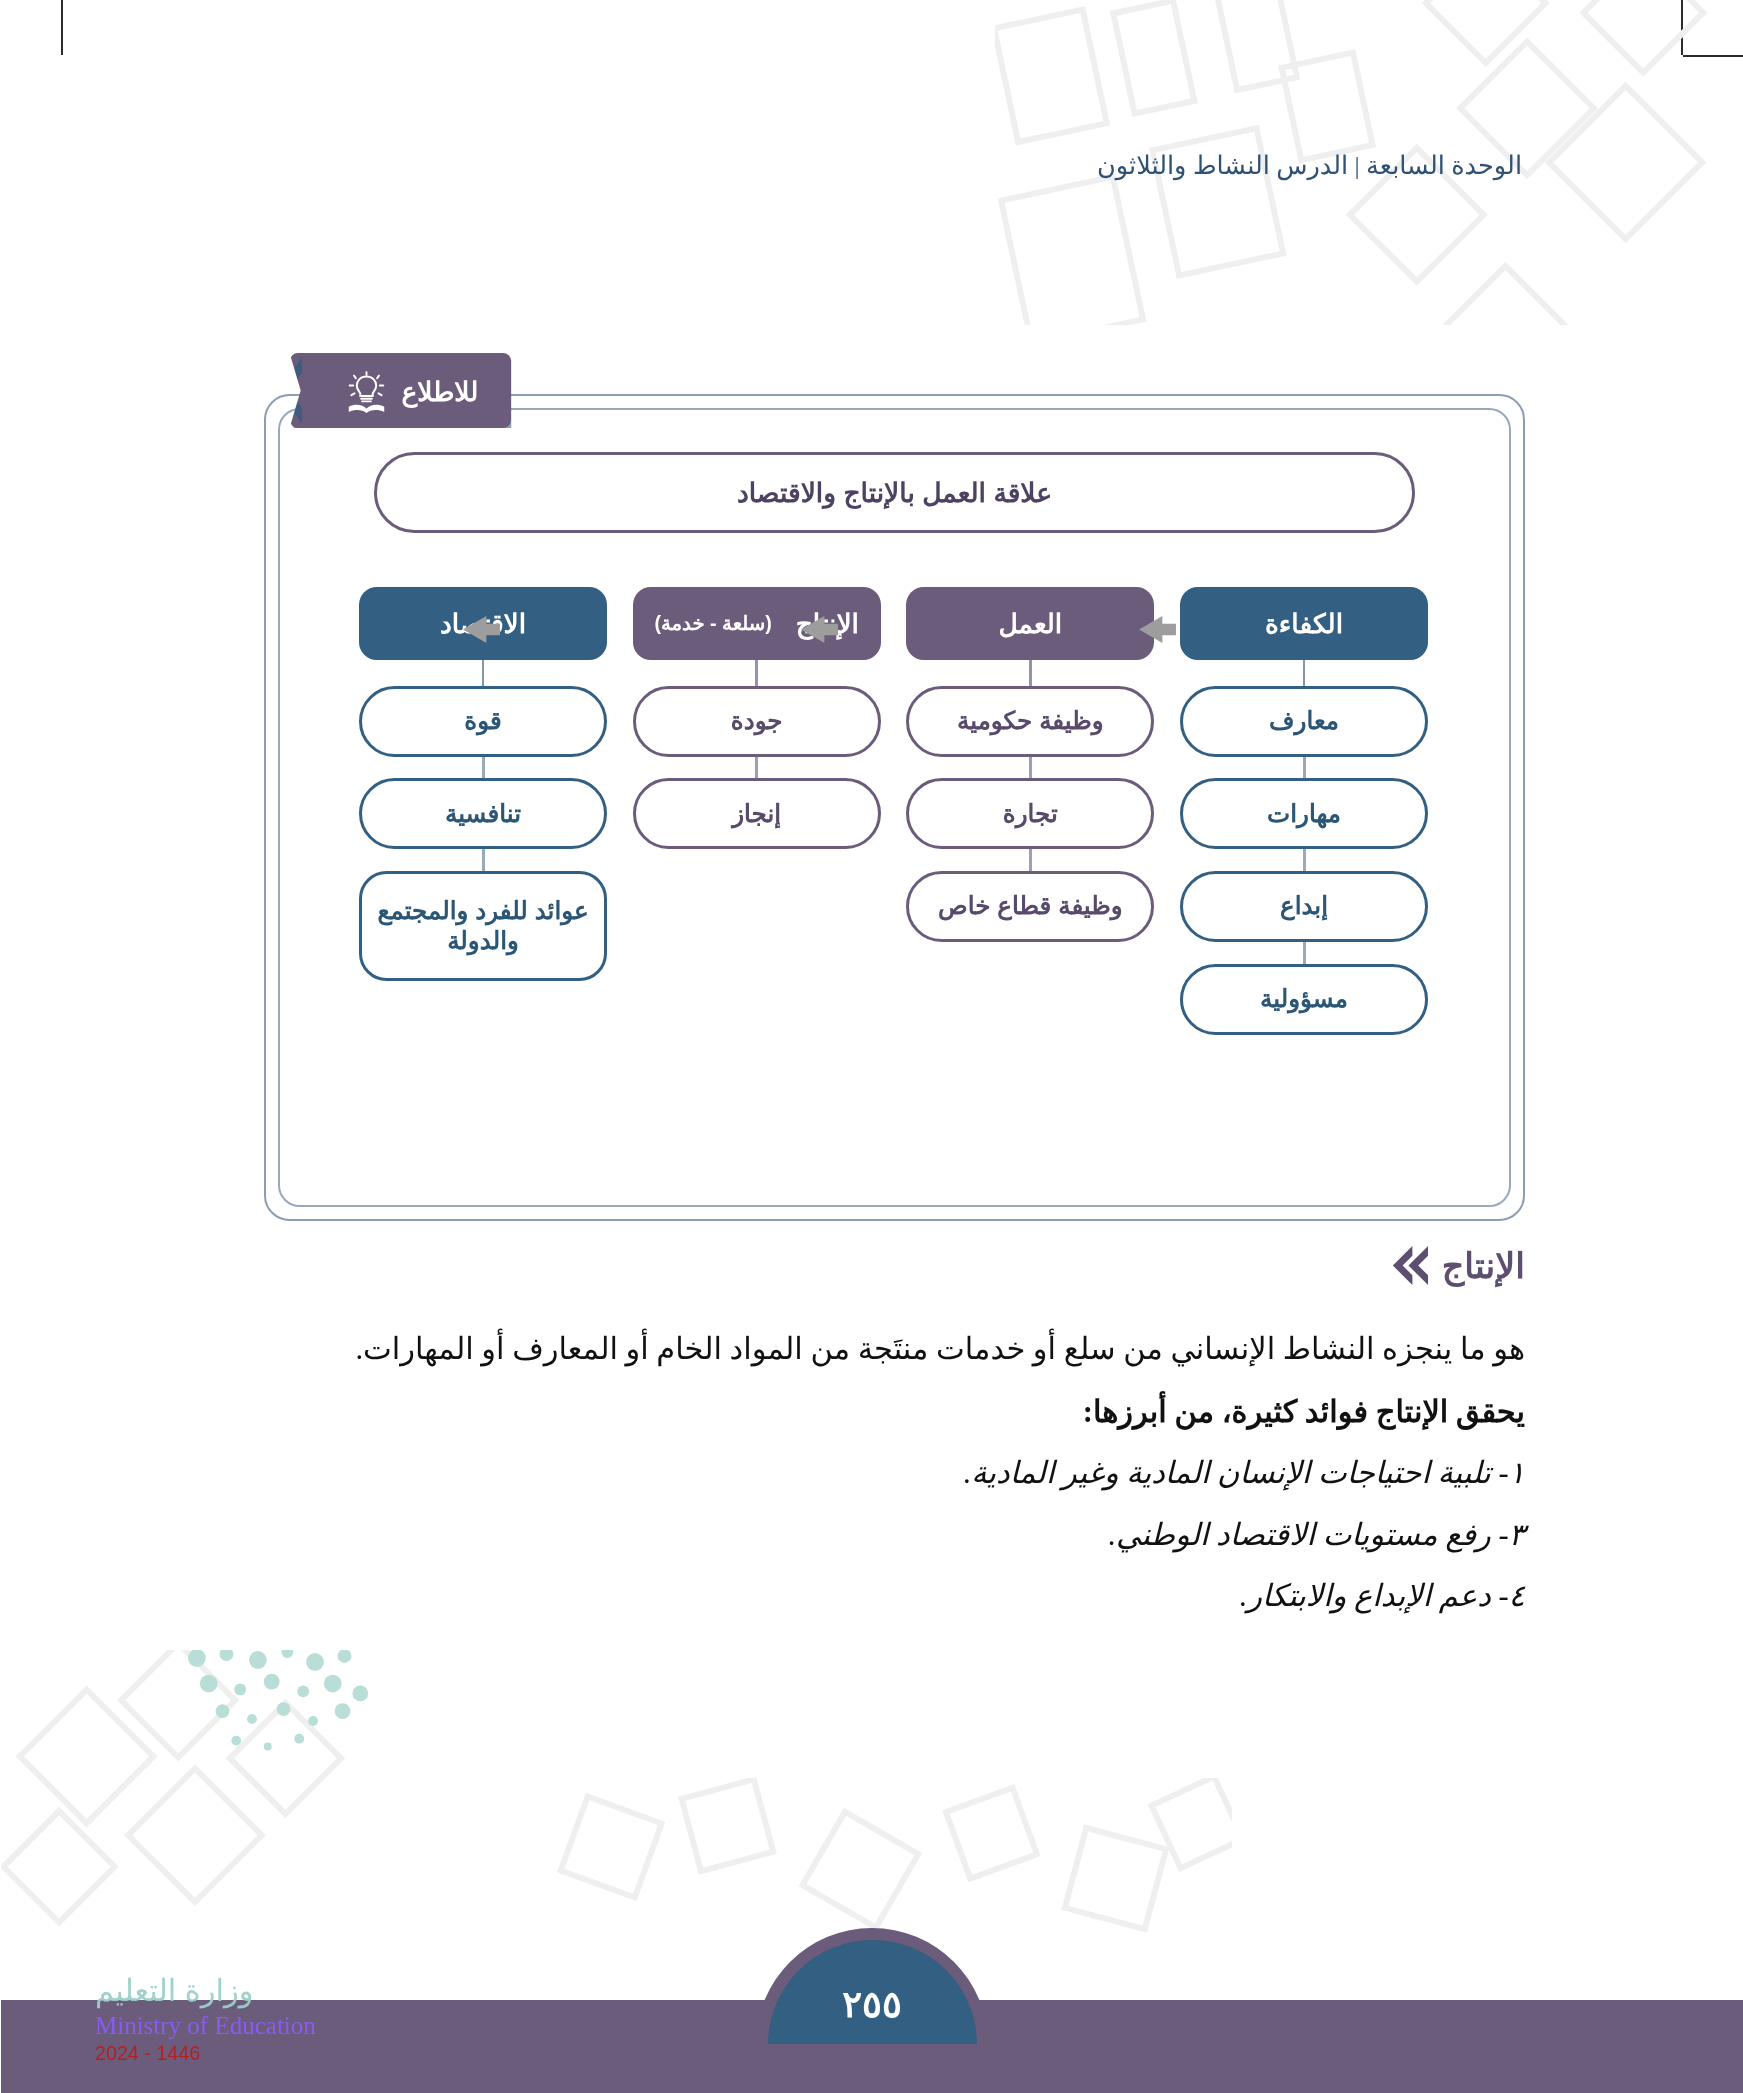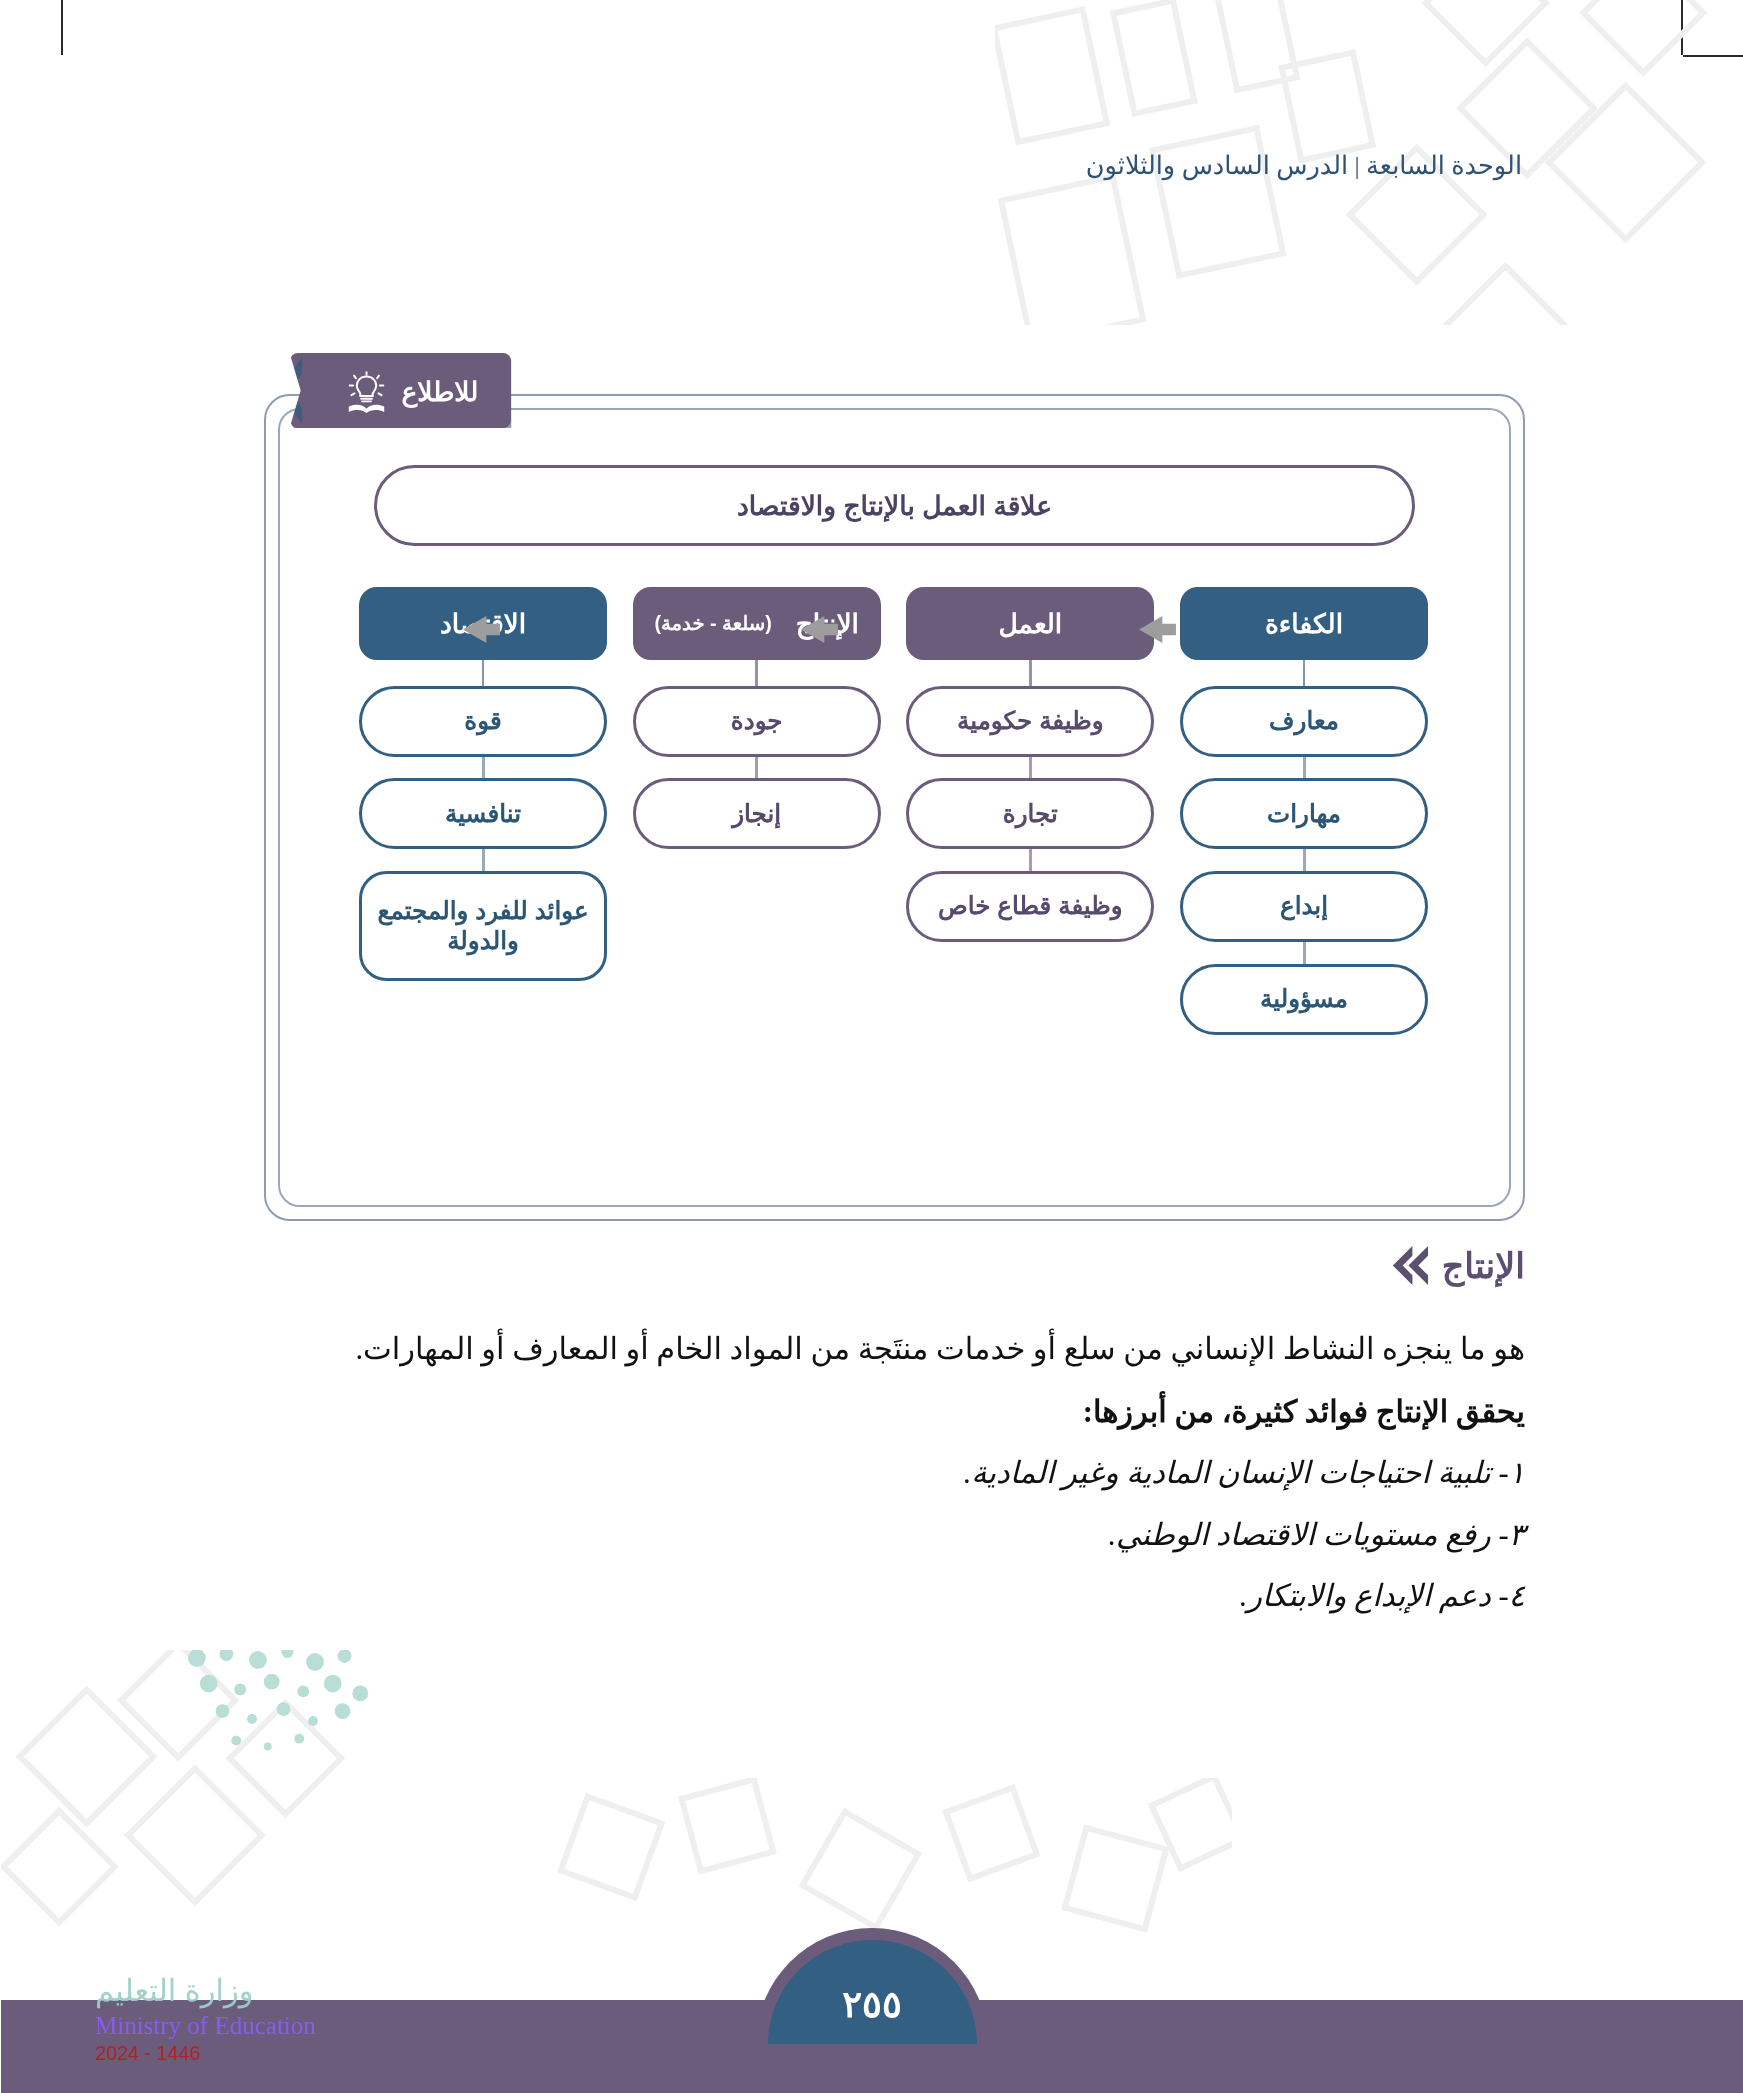--- a/index.html
+++ b/index.html
@@ -57,21 +57,21 @@
     filter: drop-shadow(3.9px 5.9px 0 rgba(58,84,113,0.55));
     z-index: 5;
   }
   .badge-chevrons {
     position: absolute; left: -33px; top: 0; height: 75px; width: 47px;
   }
   .badge-icon { width: 39px; height: 43px; flex: 0 0 auto; }
 
   
   .diag-title {
-    position: absolute; top: 71px; right: 110px; left: 110px; height: 81px;
+    position: absolute; top: 58px; right: 110px; left: 110px; height: 81px;
     border: 3px solid #6b5c7c; border-radius: 41px;
     display: flex; align-items: center; justify-content: center;
     color: #4e4263; font-size: 26.6px; font-weight: bold;
     font-family: "Liberation Sans", sans-serif;
     background: #fff;
   }
 
   
   .cols {
     position: absolute; top: 193px; right: 97px; left: 95px;
@@ -240,21 +240,21 @@
   <g fill="none" stroke="#efefef" stroke-width="6">
     <rect x="30" y="30" width="80" height="80" transform="rotate(20 70 70)"></rect>
     <rect x="150" y="10" width="76" height="76" transform="rotate(-15 188 48)"></rect>
     <rect x="280" y="50" width="86" height="86" transform="rotate(30 323 93)"></rect>
     <rect x="420" y="20" width="72" height="72" transform="rotate(-20 456 56)"></rect>
     <rect x="540" y="60" width="84" height="84" transform="rotate(15 582 102)"></rect>
     <rect x="630" y="10" width="70" height="70" transform="rotate(-25 665 45)"></rect>
   </g>
 </svg>
 
-<div class="running-head">الوحدة السابعة | الدرس السادس والثلاثون</div>
+<div class="running-head">الوحدة السابعة | الدرس النشاط والثلاثون</div>
 
 <div class="info-wrap">
   <div class="frame-outer"></div>
   <div class="frame-inner"></div>
 
   <div class="badge">
     <svg class="badge-chevrons" viewBox="0 0 48 76">
       <path d="M46 4 L22 38 L46 72 L46 56 L34 38 L46 20 Z" fill="#3f5c7d"></path>
       <path d="M30 4 L6 38 L30 72 L30 56 L18 38 L30 20 Z" fill="#3f5c7d"></path>
     </svg>

